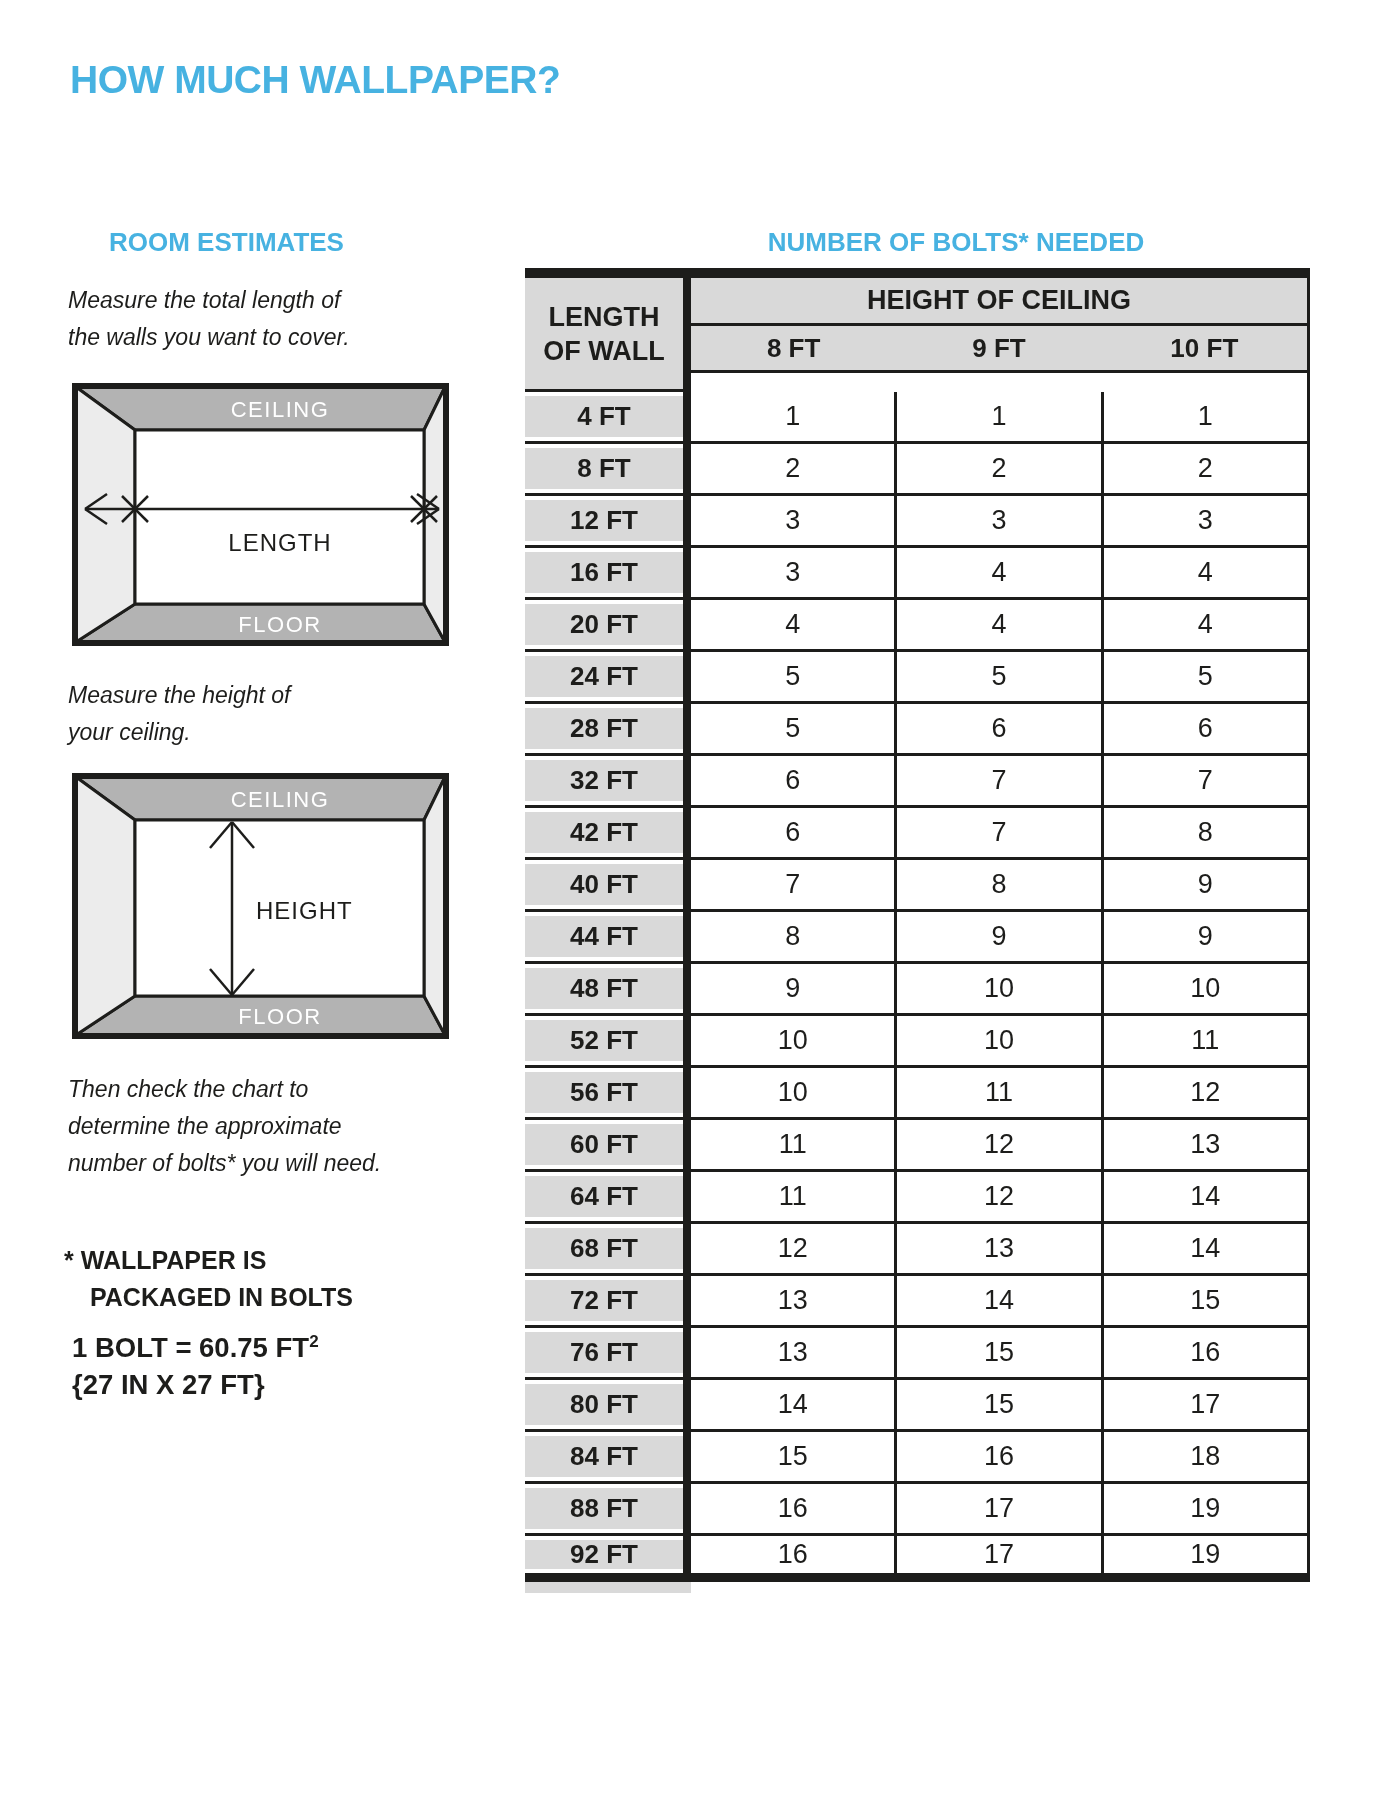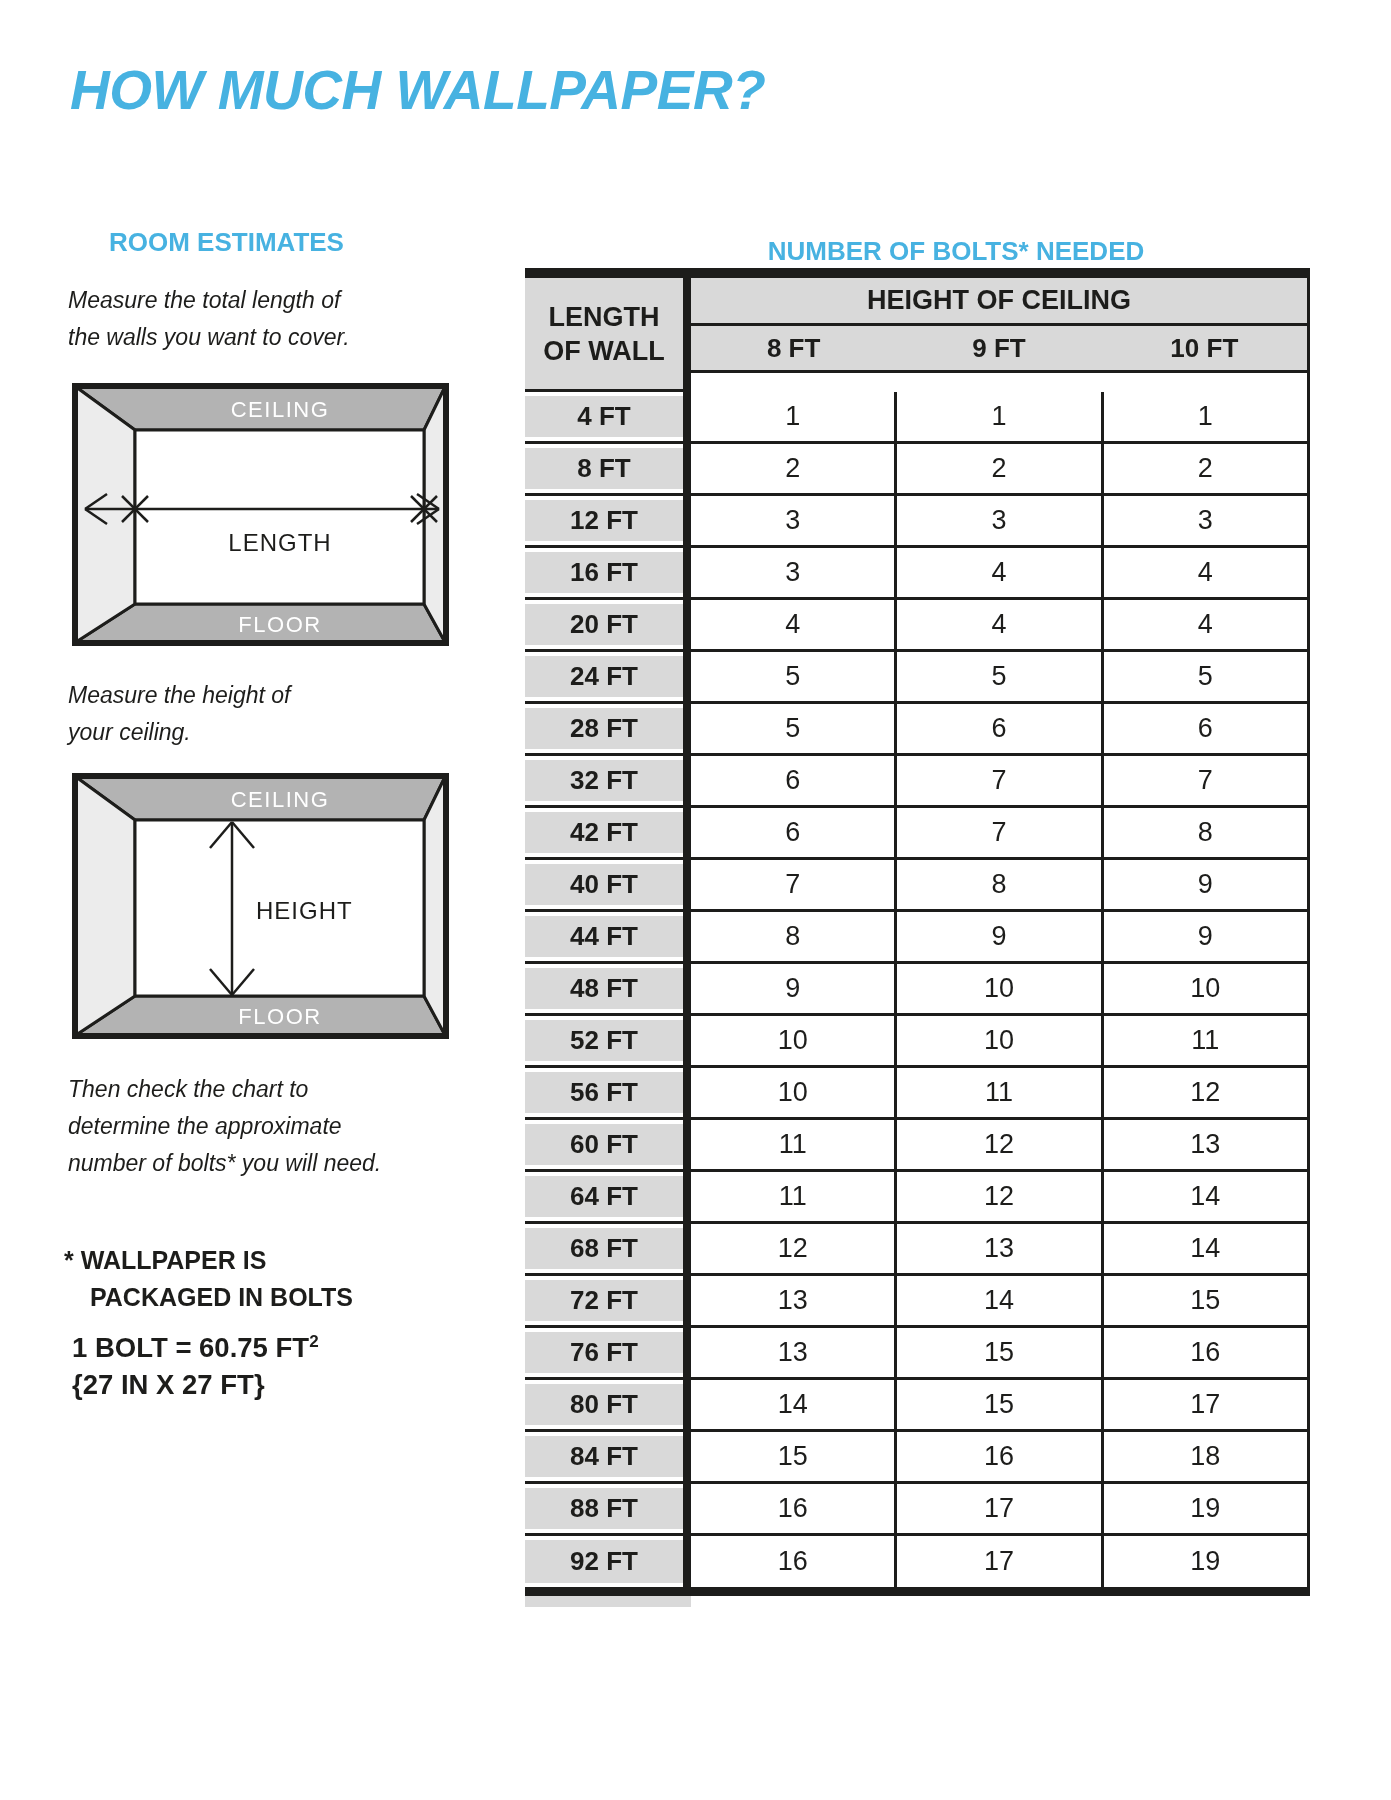--- a/index.html
+++ b/index.html
@@ -5,30 +5,29 @@
   * { box-sizing: border-box; margin: 0; padding: 0; }
   body { margin: 0; background: #fff; }
   .page {
     position: relative; width: 1391px; height: 1800px;
     background: #fff; overflow: hidden;
     font-family: "Liberation Sans", sans-serif;
     color: var(--ink, #1d1d1b);
   }
   .title {
     position: absolute; left: 70px; top: 58px;
-    font-size: 55px; font-weight: 700; letter-spacing: -0.5px;
+    font-size: 39px; font-weight: 700; letter-spacing: -0.5px;
     color: var(--accent, #47b2e1);
-    font-style: italic;
   }
   .section-heading {
     position: absolute; font-size: 26px; font-weight: 700;
     color: var(--accent, #47b2e1);
   }
   .h-room { left: 72px; top: 227px; margin-left: 37px; }
-  .h-table { left: 600px; top: 236px; width: 712px; text-align: center; }
+  .h-table { left: 600px; top: 227px; width: 712px; text-align: center; }
   .body-text { position: absolute; left: 68px; font-size: 23px; line-height: 37px; color: var(--ink, #1d1d1b); font-style: italic; }
   .p1 { top: 282px; }
   .p2 { top: 677px; }
   .p3 { top: 1071px; }
   .diagram { position: absolute; left: 72px; }
   .d1 { top: 383px; }
   .d2 { top: 773px; }
   .diagram text { font-family: "Liberation Sans", sans-serif; }
   .room-band-label { font-size: 22px; letter-spacing: 1.5px; fill: #fff; }
   .measure-label { font-size: 24px; fill: var(--ink, #1d1d1b); letter-spacing: 1px; }
@@ -66,21 +65,21 @@
   }
   .t-sheads {
     display: flex; height: 47px; background: var(--table-gray, #d9d9d9);
     border-bottom: 3px solid var(--ink, #1d1d1b);
   }
   .t-shead {
     flex: 1; display: flex; align-items: center; justify-content: center;
     font-size: 26px; font-weight: 700;
   }
   .trow { display: flex; height: 52px; border-bottom: 3px solid var(--ink, #1d1d1b); }
-  .trow:last-child { height: 51px; border-bottom: none; }
+  .trow:last-child { height: 37px; border-bottom: none; }
   .tlab {
     width: 166px; background: var(--table-gray, #d9d9d9);
     border-right: 8px solid var(--ink, #1d1d1b);
     box-shadow: inset 0 4px 0 0 #fff, inset 0 -4px 0 0 #fff;
     display: flex; align-items: center; justify-content: center;
     font-size: 26px; font-weight: 700;
   }
   .tval {
     flex: 1; background: #fff;
     border-right: 3px solid var(--ink, #1d1d1b);

